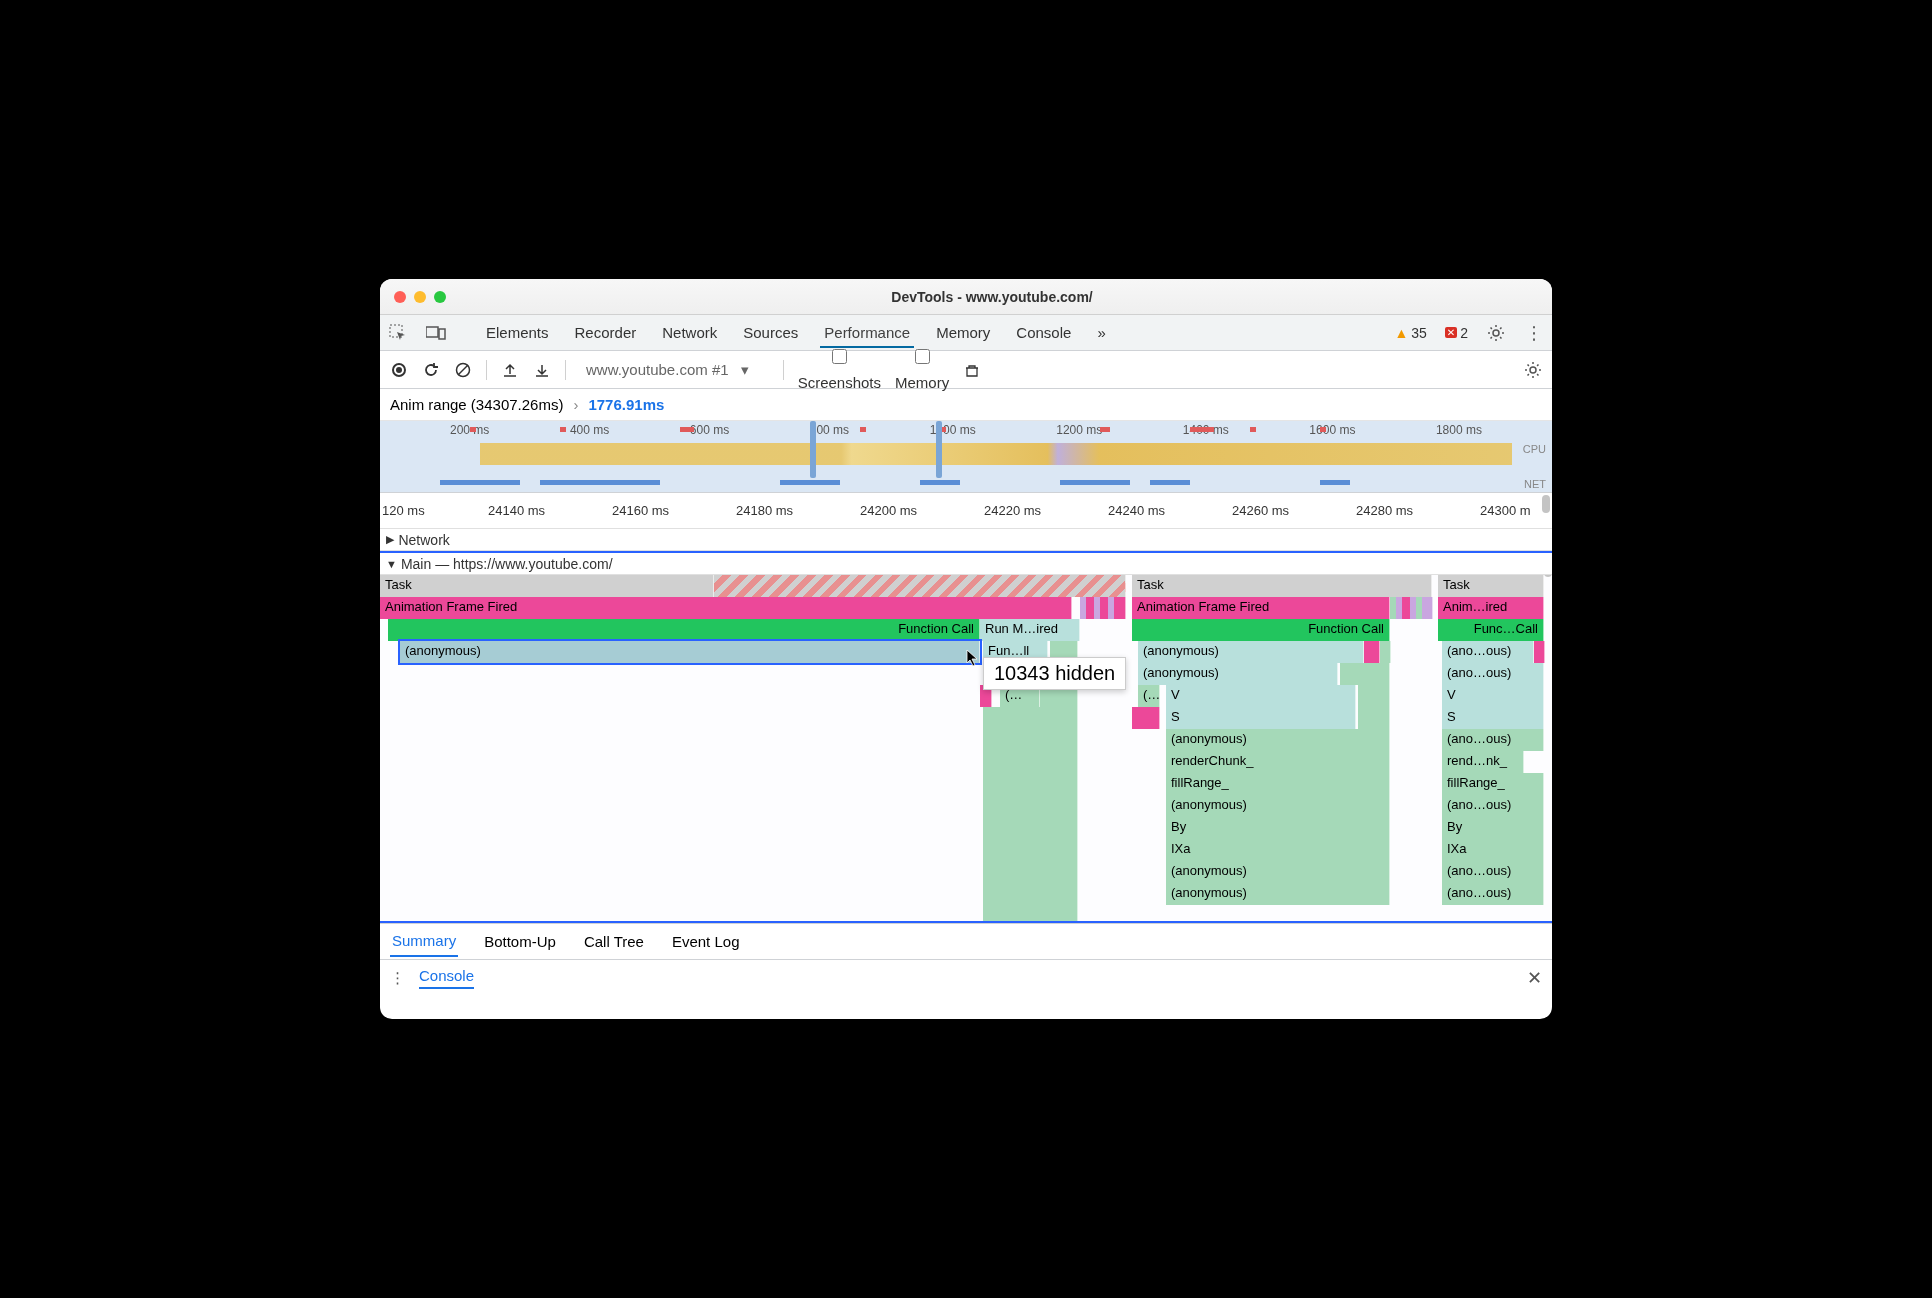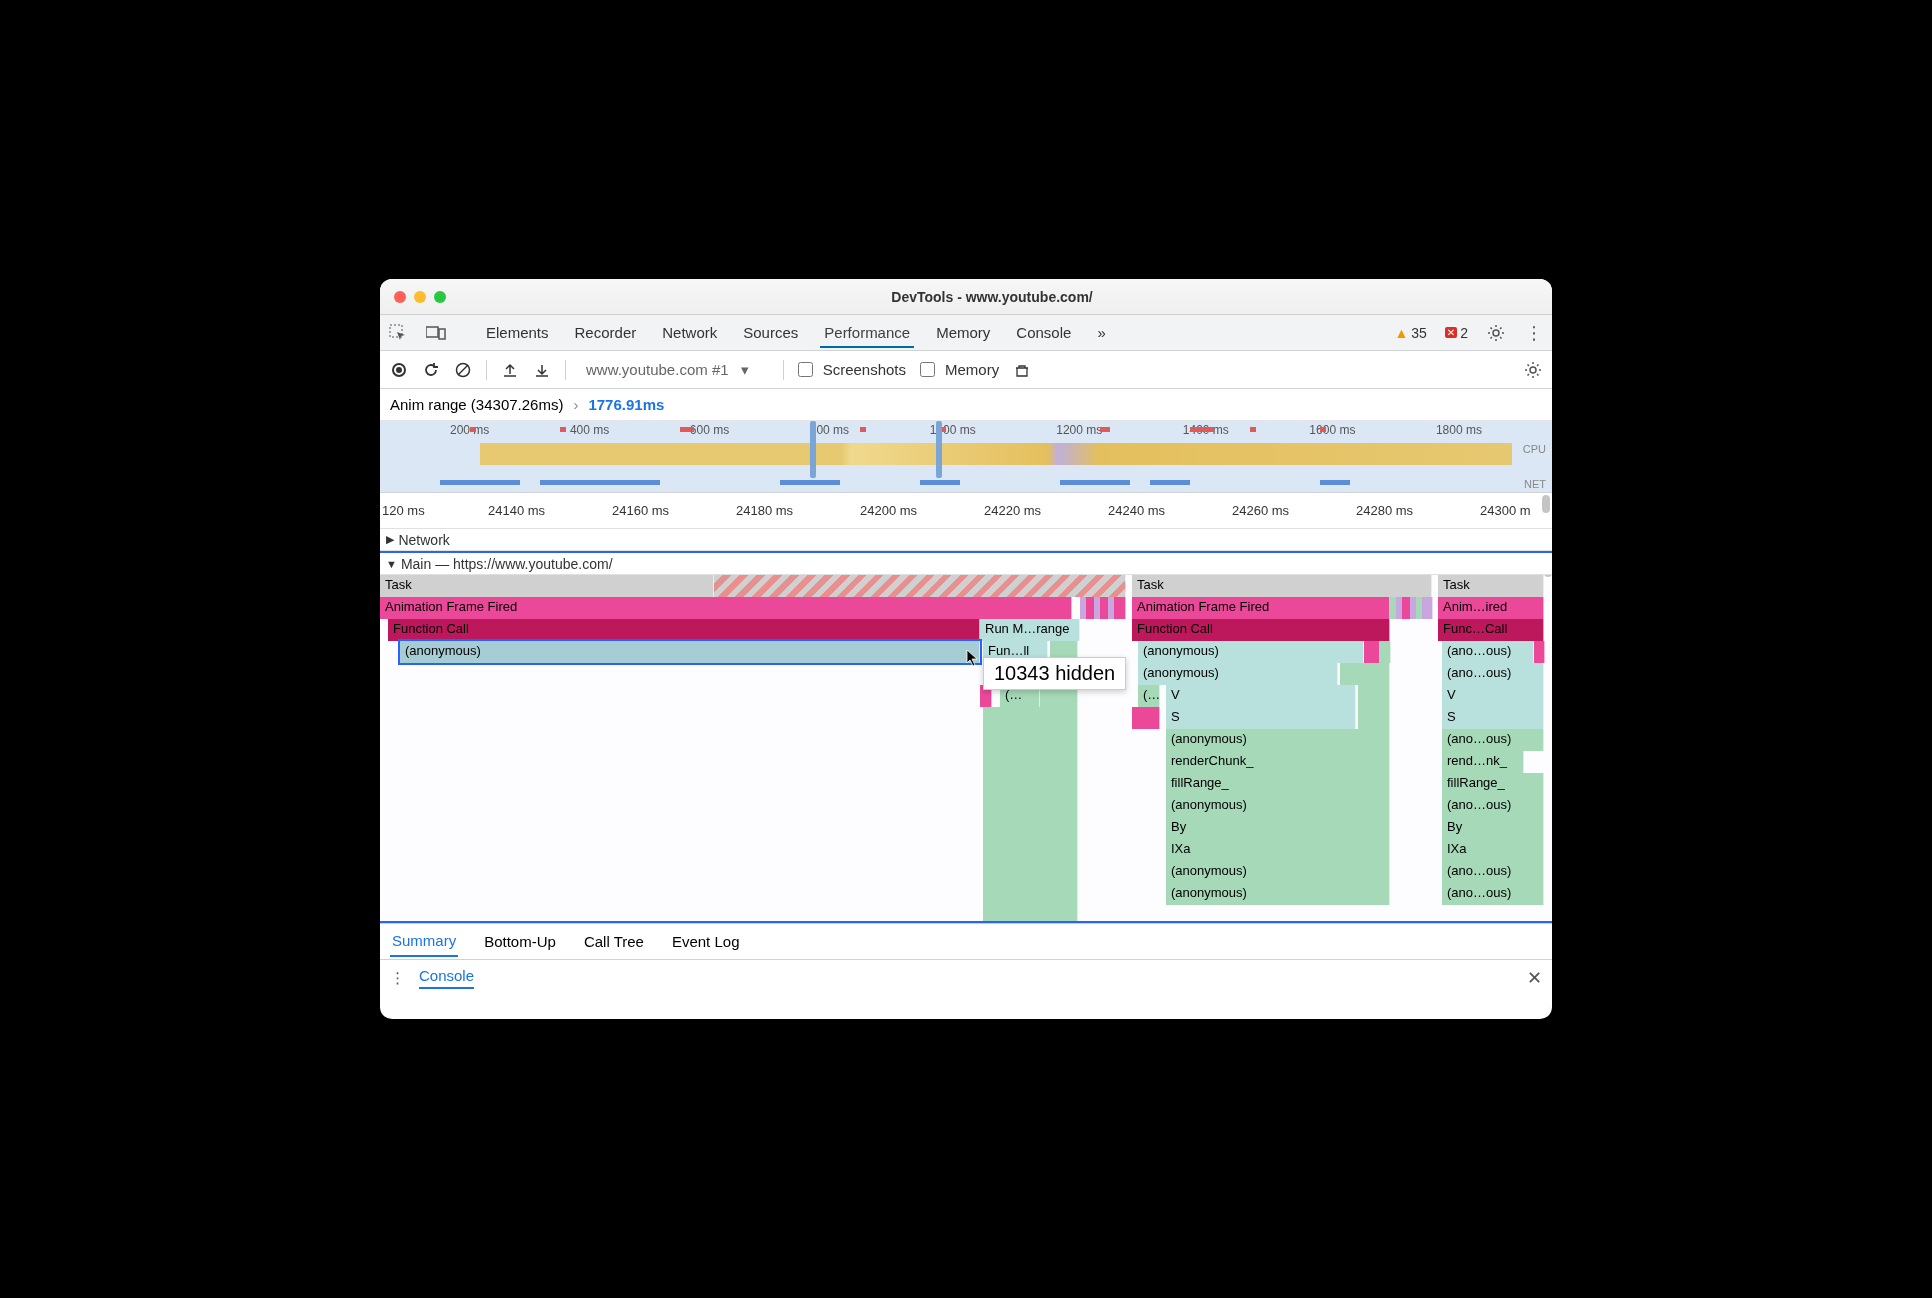--- a/index.html
+++ b/index.html
@@ -18,21 +18,21 @@
   .tabs .spacer { flex:1; }
   .warn { display:flex; align-items:center; gap:3px; font-size:14px; }
   .warn .tri { color:#f29900; }
   .err { display:flex; align-items:center; gap:3px; font-size:14px; }
   .err .sq { background:#d93025; color:#fff; font-size:10px; padding:0 2px; border-radius:2px; }
   
   .toolbar { height:38px; background:#fff; display:flex; align-items:center; padding:0 10px; gap:14px; border-bottom:1px solid #cfd2d6; font-size:15px; color:#333; }
   .toolbar .ic { width:18px; height:18px; display:inline-flex; align-items:center; justify-content:center; }
   .toolbar .sep { width:1px; height:20px; background:#d0d0d0; }
   .select { display:flex; align-items:center; color:#666; border:none; padding:2px 20px 2px 6px; }
-  .chk { display:flex; align-items:center; gap:10px; }
+  .chk { display:flex; align-items:center; gap:10px;flex-direction:column; }
   .chk input { width:15px; height:15px; }
   
   .breadcrumb { height:32px; display:flex; align-items:center; padding:0 10px; gap:10px; font-size:15px; border-bottom:1px solid #e5e5e5; }
   .breadcrumb .cur { color:#1a73e8; font-weight:600; }
   
   .overview { height:72px; position:relative; border-bottom:1px solid #cfd2d6; background:#dbe7f4; }
   .overview .ticks { position:absolute; top:2px; left:0; right:0; display:flex; justify-content:space-between; padding:0 70px; font-size:12px; color:#555; }
   .overview .cpu-label { position:absolute; right:6px; top:22px; font-size:11px; color:#888; }
   .overview .net-label { position:absolute; right:6px; bottom:2px; font-size:11px; color:#888; }
   .overview .goldband { position:absolute; top:22px; left:100px; right:40px; height:22px; background:linear-gradient(90deg,#e8c35a 0%,#e8c35a 35%,#f3d67c 36%,#e6b842 55%,#bba6d6 56%,#e6b842 60%,#e8c35a 100%); opacity:.85; }
@@ -47,21 +47,21 @@
   
   .track-head { height:22px; display:flex; align-items:center; padding:0 6px; font-size:14px; color:#333; border-bottom:1px solid #e0e0e0; }
   .track-head .arr { margin-right:4px; font-size:11px; }
   .main-track { border-top:2px solid #2962ff; border-bottom:2px solid #2962ff; position:relative; }
   
   .flame { position:relative; height:346px; background:#fdfdff; overflow:hidden; }
   .bar { position:absolute; height:22px; font-size:13px; color:#000; padding:2px 5px; overflow:hidden; white-space:nowrap; text-overflow:ellipsis; border-right:1px solid rgba(255,255,255,.6); }
   .task { background:#d0d0d0; }
   .task.hatch { background:repeating-linear-gradient(-45deg,#d0d0d0,#d0d0d0 6px,#e89090 6px,#e89090 12px); }
   .aff { background:#ec4899; }
-  .fc  { background:#be185d; }
+  .fc  { background:#22c55e;text-align:right; }
   .anon { background:#b8e0dc; }
   .grn { background:#a5d9b8; }
   .purp { background:#c9a6e0; }
   .sel { outline:2px solid #2962ff; outline-offset:0; background:#a6ccd4; }
   
   .tooltip { position:absolute; background:#fff; border:1px solid #ccc; padding:4px 10px; font-size:20px; box-shadow:0 2px 6px rgba(0,0,0,.2); z-index:10; }
   .cursor-arrow { position:absolute; width:14px; height:18px; z-index:11; }
   
   .bottom-tabs { height:36px; display:flex; align-items:center; padding:0 10px; gap:24px; font-size:15px; border-top:1px solid #cfd2d6; }
   .bottom-tabs .bt { padding:6px 2px; }
@@ -258,21 +258,21 @@
       <div class="bar task hatch" style="left:334px;top:0;width:412px"></div>
       <div class="bar purp" style="left:0;top:22px;width:8px"></div>
       <div class="bar aff" style="left:8;top:22px;width:692px">Animation Frame Fired</div>
       <div class="bar purp" style="left:700px;top:22px;width:6px"></div>
       <div class="bar aff" style="left:706px;top:22px;width:8px"></div>
       <div class="bar purp" style="left:714px;top:22px;width:6px"></div>
       <div class="bar aff" style="left:720px;top:22px;width:8px"></div>
       <div class="bar purp" style="left:728px;top:22px;width:6px"></div>
       <div class="bar aff" style="left:734px;top:22px;width:12px"></div>
       <div class="bar fc" style="left:8px;top:44px;width:592px">Function Call</div>
-      <div class="bar anon" style="left:600px;top:44px;width:100px">Run M…range</div>
+      <div class="bar anon" style="left:600px;top:44px;width:100px">Run M…ired</div>
       <div class="bar anon sel" style="left:20px;top:66px;width:580px">(anonymous)</div>
       <div class="bar anon" style="left:603px;top:66px;width:65px">Fun…ll</div>
       <div class="bar grn" style="left:670px;top:66px;width:28px"></div>
       <div class="bar grn" style="left:603px;top:88px;width:55px">(an…s)</div>
       <div class="bar grn" style="left:660px;top:88px;width:38px"></div>
       <div class="bar aff" style="left:600px;top:110px;width:12px"></div>
       <div class="bar grn" style="left:620px;top:110px;width:40px">(…</div>
       <div class="bar grn" style="left:660px;top:110px;width:38px"></div>
       <div class="bar grn" style="left:603px;top:132px;width:95px"></div>
       <div class="bar grn" style="left:603px;top:154px;width:95px"></div>

